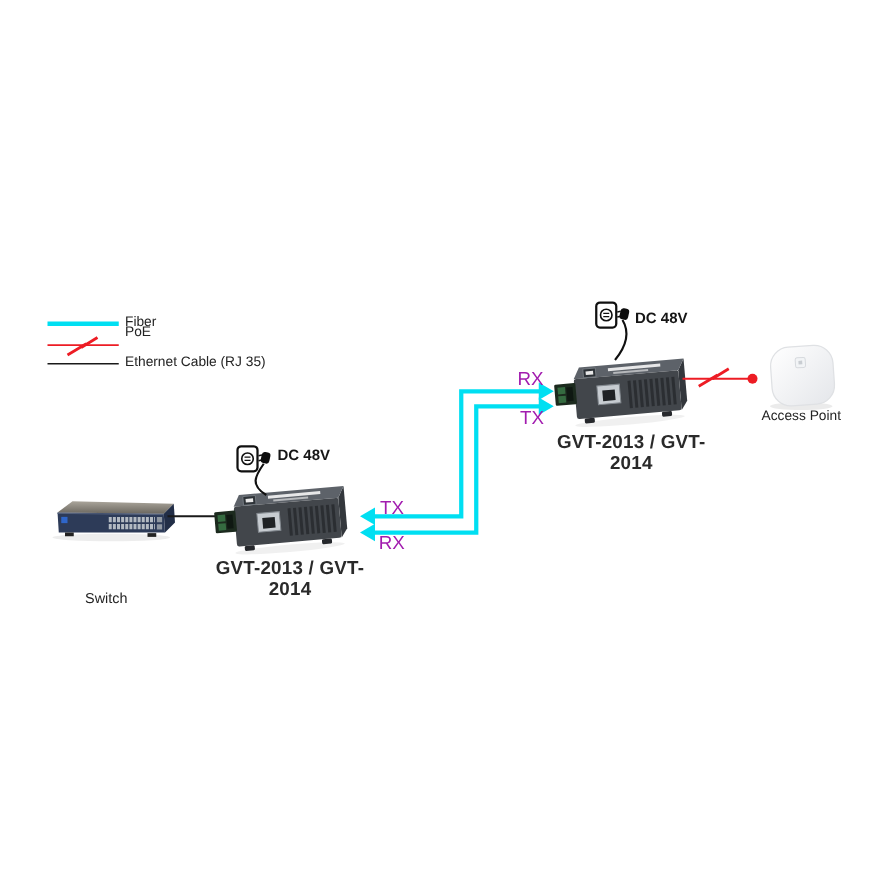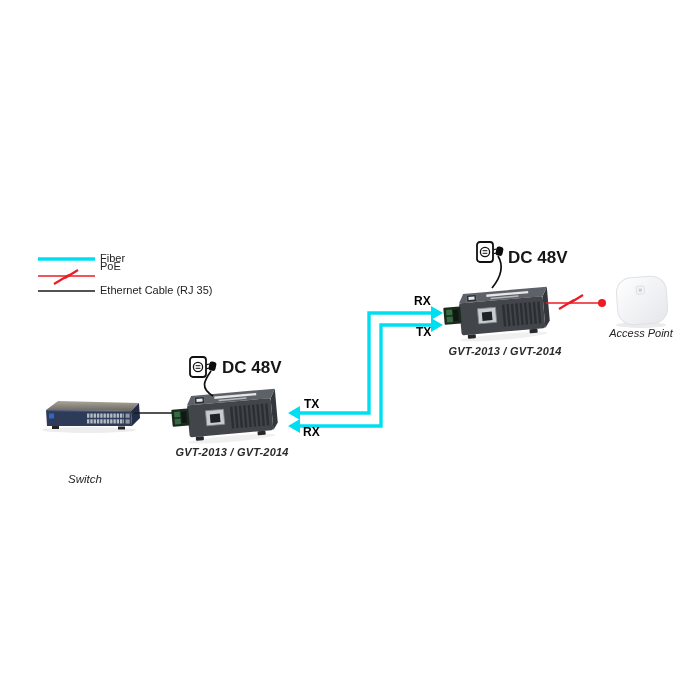--- a/index.html
+++ b/index.html
@@ -8,24 +8,24 @@
   html,body{margin:0;padding:0;background:#fff;}
   .canvas{
     position:relative; width:700px; height:497px; background:#ffffff;
     font-family:"Liberation Sans", sans-serif; overflow:hidden;
   }
   svg{position:absolute;left:0;top:0;}
   .lbl{
     position:absolute; color:var(--text); font-size:11px; line-height:1.15;
     white-space:nowrap;
   }
-  .lbl.center{text-align:center; white-space:normal;font-style:italic;}
-  .model-lbl{font-size:11px; font-weight:600; letter-spacing:.2px; color:#2a2a2a;}
-  .dc-lbl{font-size:17px; font-weight:600; color:#161616;}
-  .txrx{font-size:12px; font-weight:700; color:#000000;}
+  .lbl.center{text-align:center; white-space:normal;}
+  .model-lbl{font-size:15px; font-weight:600; letter-spacing:.2px; color:#2a2a2a;}
+  .dc-lbl{font-size:12px; font-weight:600; color:#161616;}
+  .txrx{font-size:15px; font-weight:400; color:#a21caf;}
   .stroke-fiber{stroke:var(--fiber);}
   .fill-fiber{fill:var(--fiber);}
   .stroke-poe{stroke:var(--poe);}
   .fill-poe{fill:var(--poe);}
   .stroke-eth{stroke:var(--ethernet);}
 </style>
 </head>
 <body>
 
 <div class="canvas">

